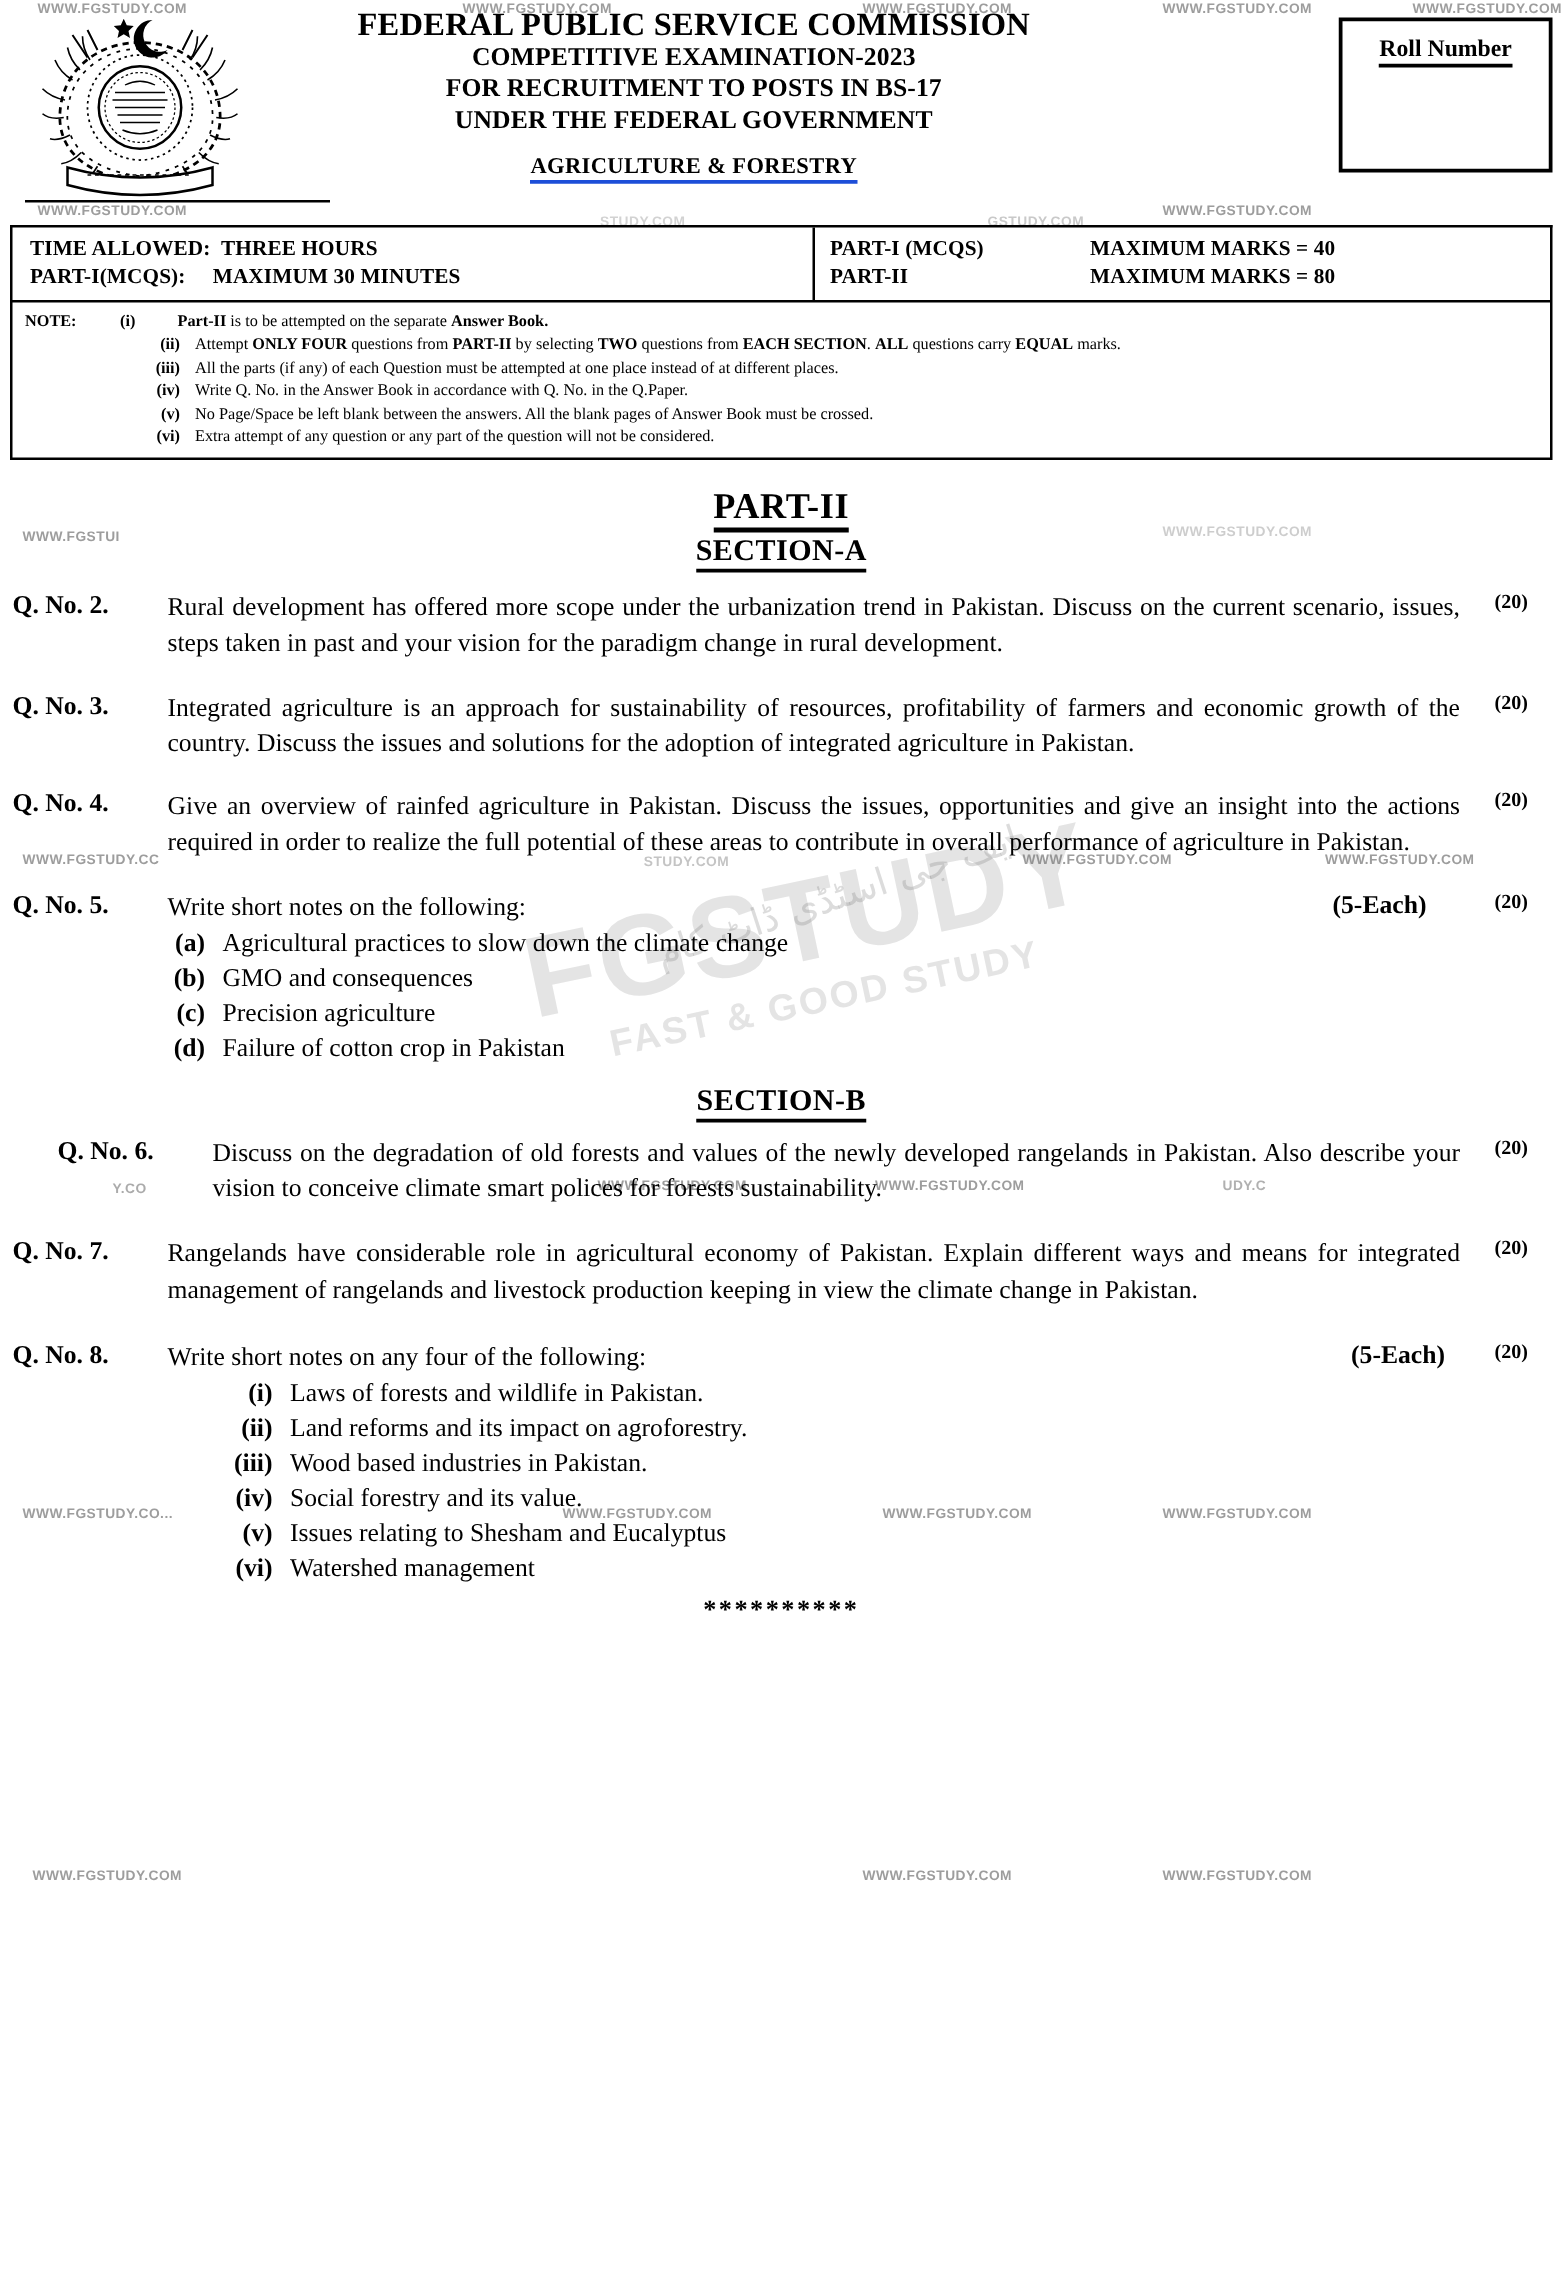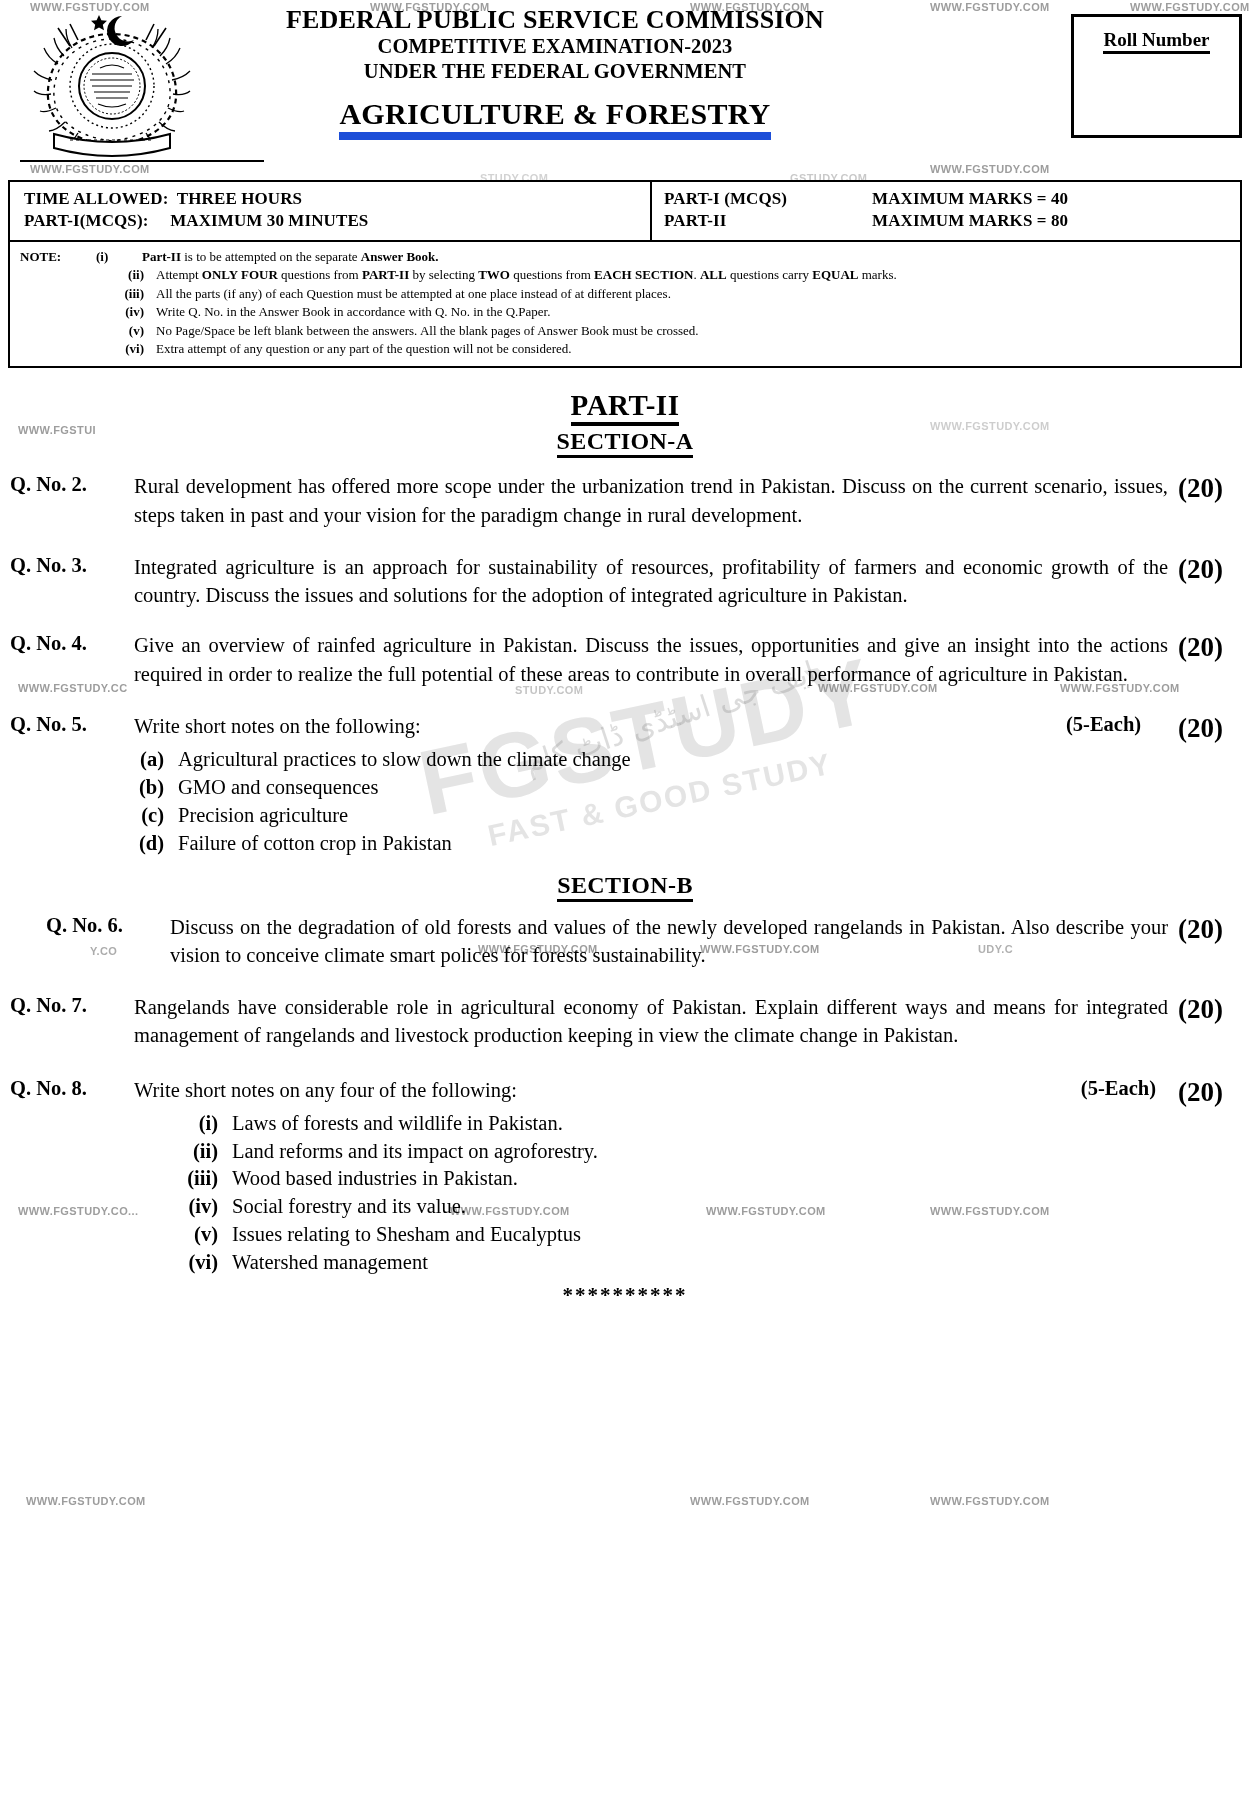--- a/index.html
+++ b/index.html
@@ -99,24 +99,24 @@
     font-size: 26px;
     letter-spacing: 0.2px;
     line-height: 1.08;
   }
   .t-sub {
     font-size: 20.5px;
     line-height: 1.22;
     letter-spacing: 0.1px;
   }
   .t-subject {
-    font-size: 30px;
+    font-size: 18px;
     margin-top: 13px;
     display: inline-block;
-    border-bottom: 8px solid #1d4ed8;
+    border-bottom: 3px solid #1d4ed8;
     padding-bottom: 1px;
     letter-spacing: 0.3px;
   }
   .rollbox {
     position: absolute;
     right: 8px;
     top: 14px;
     width: 165px;
     height: 118px;
     border: 3px solid #000;
@@ -240,22 +240,22 @@
     font-size: 20.5px;
     line-height: 1.38;
     text-align: justify;
     text-justify: inter-word;
     padding-right: 10px;
   }
   .qbody.noj { text-align: left; }
   .qmarks {
     flex: 0 0 62px;
     width: 62px;
-    text-align: left;
-    font-size: 27px;
+    text-align: center;
+    font-size: 16px;
     font-weight: bold;
     padding-top: 1px;
   }
   .qmarks-each {
     flex: 0 0 112px;
     width: 112px;
     text-align: left;
     font-size: 20.5px;
     font-weight: bold;
     padding-top: 1px;
@@ -382,20 +382,21 @@
           <path d="M36 128 q58 16 116 0 l0 14 q-58 16 -116 0 z" stroke-width="2" fill="#fff"></path>
           <path d="M52 134 h84" stroke-width="1.2" stroke-dasharray="3 3"></path>
         </g>
       </svg>
     </div>
     <div class="crest-rule"></div>
 
     <div class="title-block">
       <div class="t-main">FEDERAL PUBLIC SERVICE COMMISSION</div>
       <div class="t-sub">COMPETITIVE EXAMINATION-2023</div>
+      <div class="t-sub">FOR RECRUITMENT TO POSTS IN BS-17</div>
       <div class="t-sub">UNDER THE FEDERAL GOVERNMENT</div>
       <div><span class="t-subject">AGRICULTURE &amp; FORESTRY</span></div>
     </div>
 
     <div class="rollbox">
       <span class="rl">Roll Number</span>
     </div>
   </div>
 
   <div class="infotable">

